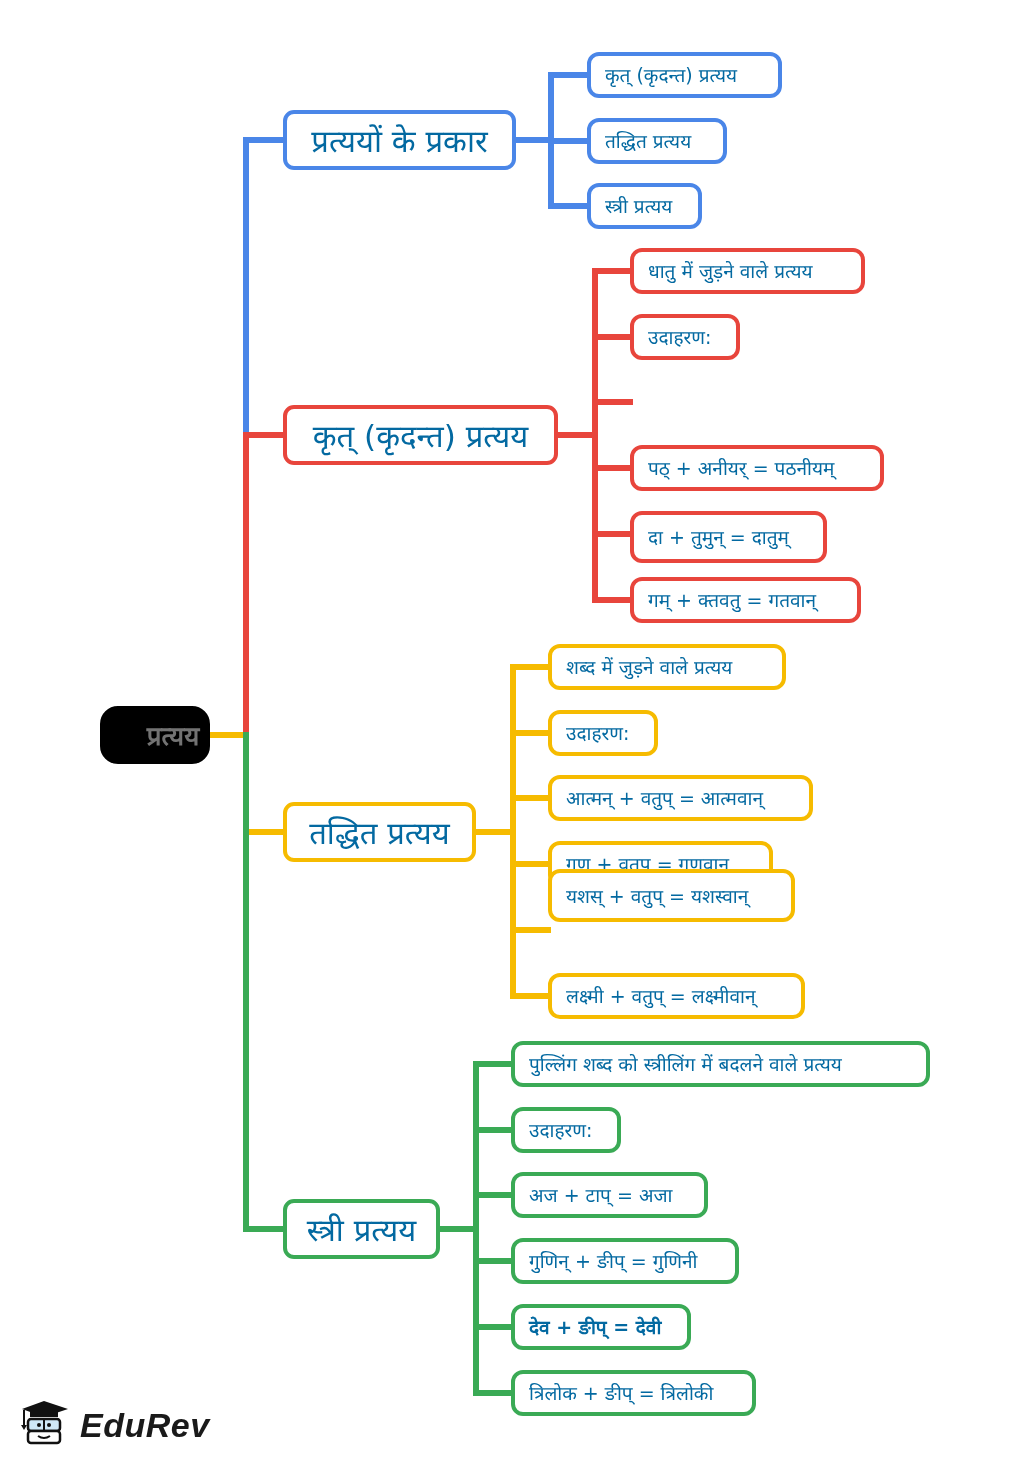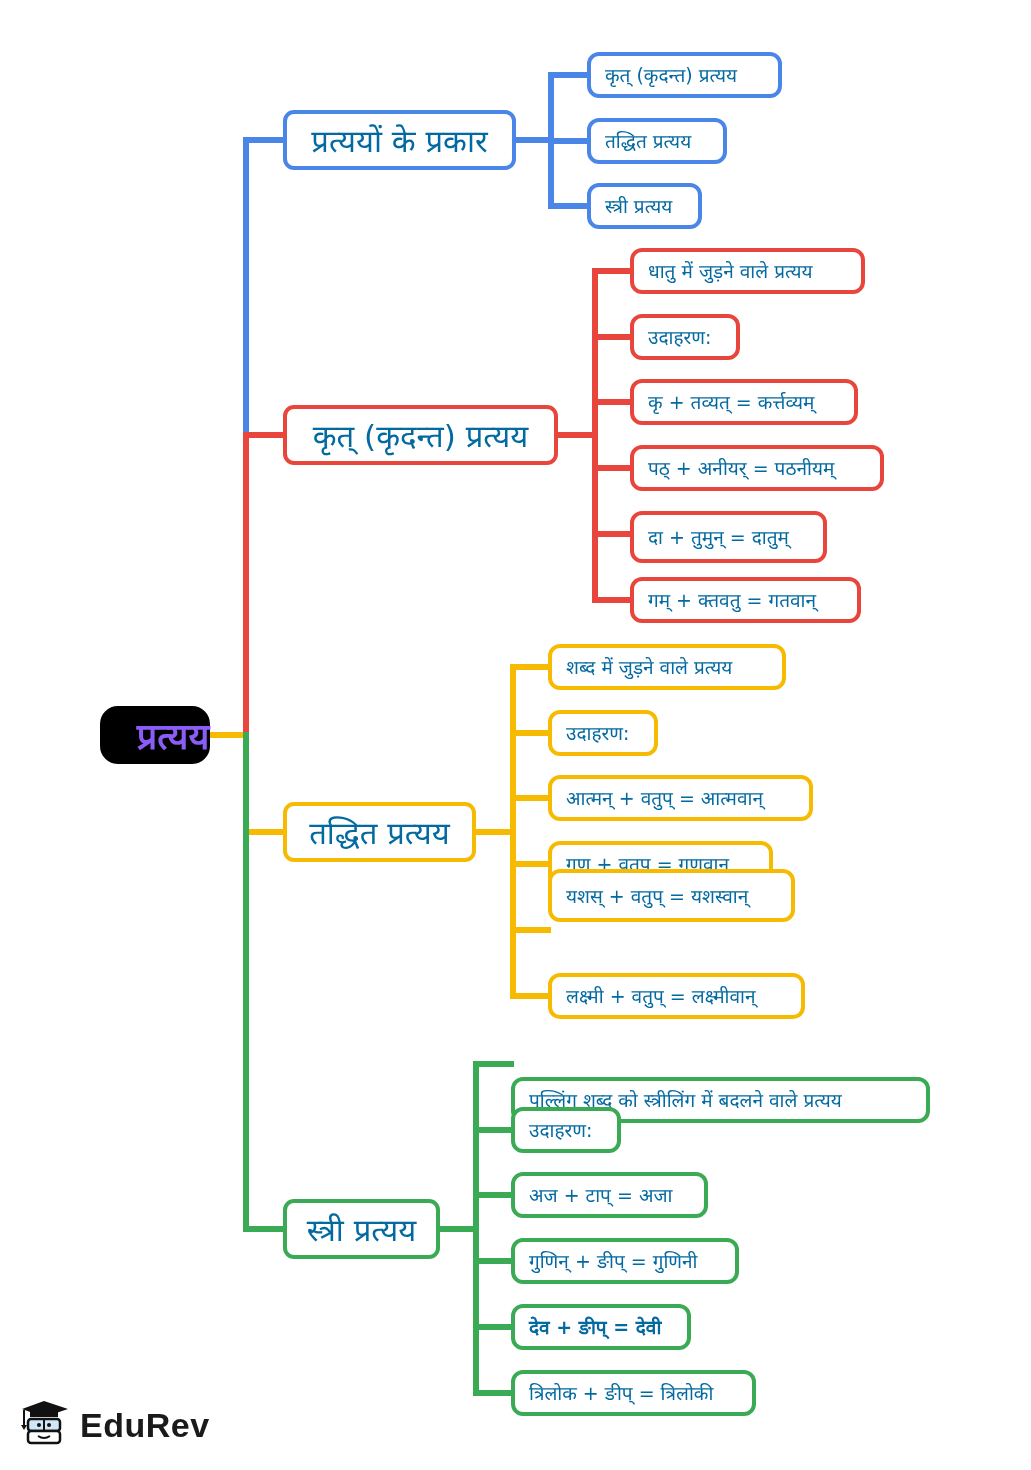--- a/index.html
+++ b/index.html
@@ -6,28 +6,28 @@
   body { width: 1031px; height: 1470px; position: relative; overflow: hidden;
          font-family: "DejaVu Sans", "Liberation Sans", sans-serif; }
   #canvas { position: absolute; left: 0; top: 0; width: 1031px; height: 1470px; }
   #lines { position: absolute; left: 0; top: 0; width: 1031px; height: 1470px; }
   .node {
     position: absolute; box-sizing: border-box; background: #ffffff;
     border: 4px solid #000; border-radius: 14px; color: #0369a1;
     display: flex; align-items: center; justify-content: center;
     white-space: nowrap;
   }
-  .node.root { background: #000; color: #8b5cf6; border-color: #000; border-radius: 18px;
-               font-weight: bold; font-size: 36px; padding-left: 36px; }
+  .node.root { background: #000; color: #737373; border-color: #000; border-radius: 18px;
+               font-weight: bold; font-size: 26px; padding-left: 36px; }
   .node.l1 { font-size: 31px; border-radius: 11px; }
   .node.l2 { font-size: 19px; justify-content: flex-start; padding-left: 14px; border-radius: 12px; }
   .logo { position: absolute; left: 18px; top: 1390px; width: 200px; height: 70px;
           display: flex; align-items: center; }
   .logo-text { font-family: "Liberation Sans", sans-serif; font-weight: bold; font-size: 34px;
-               color: #1a1a1a; margin-left: 10px; letter-spacing: 0.5px; }
+               color: #1a1a1a; margin-left: 10px; letter-spacing: 0.5px; font-style: italic; }
 </style>
 </head>
 <body>
 
 <div id="canvas">
   <svg id="lines" xmlns="http://www.w3.org/2000/svg">
       <line x1="210" y1="735" x2="246" y2="735" stroke="#f6bb00" stroke-width="6" stroke-linecap="square"></line>
       <line x1="246" y1="735" x2="246" y2="140" stroke="#4a86e8" stroke-width="6" stroke-linecap="square"></line>
       <line x1="246" y1="140" x2="283" y2="140" stroke="#4a86e8" stroke-width="6" stroke-linecap="square"></line>
       <line x1="516" y1="140" x2="551" y2="140" stroke="#4a86e8" stroke-width="6" stroke-linecap="square"></line>
@@ -86,23 +86,20 @@
 
   <div class="node l1" id="b1" style="left: 283px; top: 405px; width: 275px; height: 60px; border-color: rgb(232, 69, 60);">
     <span>कृत् (कृदन्त) प्रत्यय</span>
   </div>
   <div class="node l2" id="b1c0" style="left: 630px; top: 248px; width: 235px; height: 46px; border-color: rgb(232, 69, 60);">
       <span>धातु में जुड़ने वाले प्रत्यय</span>
     </div>
   <div class="node l2" id="b1c1" style="left: 630px; top: 314px; width: 110px; height: 46px; border-color: rgb(232, 69, 60);">
       <span>उदाहरण:</span>
     </div>
-  <div class="node l2" id="b1c2" style="left: 630px; top: 379px; width: 228px; height: 46px; border-color: rgb(232, 69, 60);">
-      <span>कृ + तव्यत् = कर्त्तव्यम्</span>
-    </div>
   <div class="node l2" id="b1c3" style="left: 630px; top: 445px; width: 254px; height: 46px; border-color: rgb(232, 69, 60);">
       <span>पठ् + अनीयर् = पठनीयम्</span>
     </div>
   <div class="node l2" id="b1c4" style="left: 630px; top: 511px; width: 197px; height: 52px; border-color: rgb(232, 69, 60);">
       <span>दा + तुमुन् = दातुम्</span>
     </div>
   <div class="node l2" id="b1c5" style="left: 630px; top: 577px; width: 231px; height: 46px; border-color: rgb(232, 69, 60);">
       <span>गम् + क्तवतु = गतवान्</span>
     </div>
 
@@ -124,21 +121,21 @@
   <div class="node l2" id="b2c4" style="left: 548px; top: 869px; width: 247px; height: 53px; border-color: rgb(246, 187, 0);">
       <span>यशस् + वतुप् = यशस्वान्</span>
     </div>
   <div class="node l2" id="b2c5" style="left: 548px; top: 973px; width: 257px; height: 46px; border-color: rgb(246, 187, 0);">
       <span>लक्ष्मी + वतुप् = लक्ष्मीवान्</span>
     </div>
 
   <div class="node l1" id="b3" style="left: 283px; top: 1199px; width: 157px; height: 60px; border-color: rgb(58, 170, 85);">
     <span>स्त्री प्रत्यय</span>
   </div>
-  <div class="node l2" id="b3c0" style="left: 511px; top: 1041px; width: 419px; height: 46px; border-color: rgb(58, 170, 85); margin-top: 36px;">
+  <div class="node l2" id="b3c0" style="left: 511px; top: 1041px; width: 419px; height: 46px; border-color: rgb(58, 170, 85);">
       <span>पुल्लिंग शब्द को स्त्रीलिंग में बदलने वाले प्रत्यय</span>
     </div>
   <div class="node l2" id="b3c1" style="left: 511px; top: 1107px; width: 110px; height: 46px; border-color: rgb(58, 170, 85);">
       <span>उदाहरण:</span>
     </div>
   <div class="node l2" id="b3c2" style="left: 511px; top: 1172px; width: 197px; height: 46px; border-color: rgb(58, 170, 85);">
       <span>अज + टाप् = अजा</span>
     </div>
   <div class="node l2" id="b3c3" style="left: 511px; top: 1238px; width: 228px; height: 46px; border-color: rgb(58, 170, 85); align-items: center;">
       <span>गुणिन् + ङीप् = गुणिनी</span>

